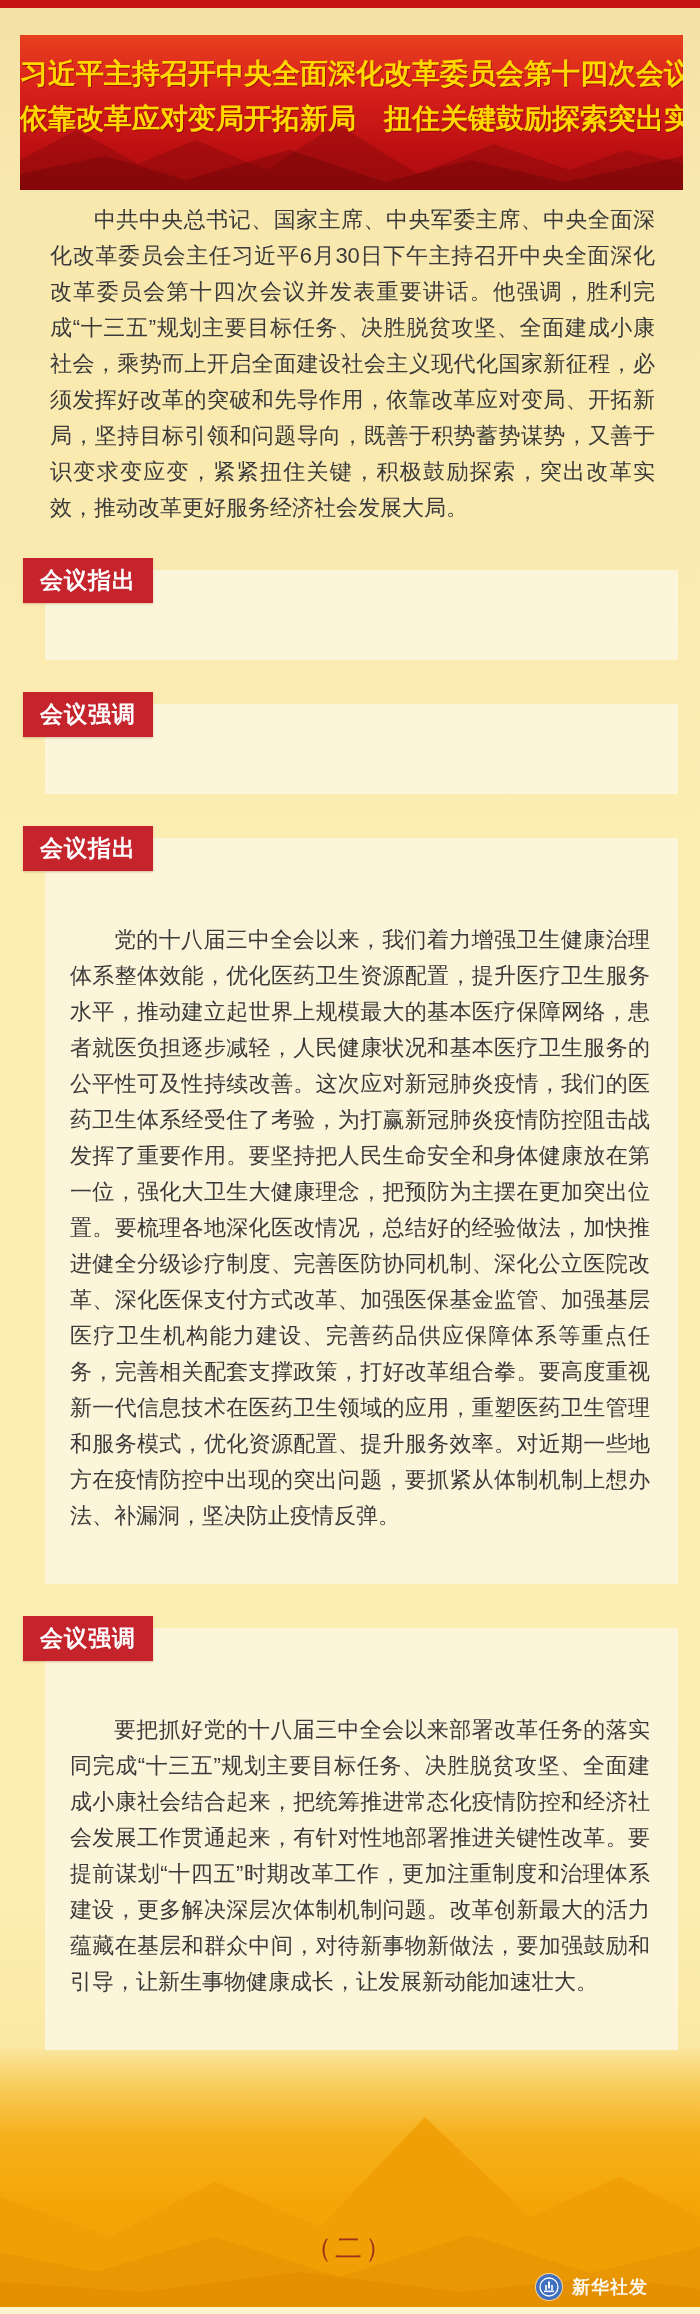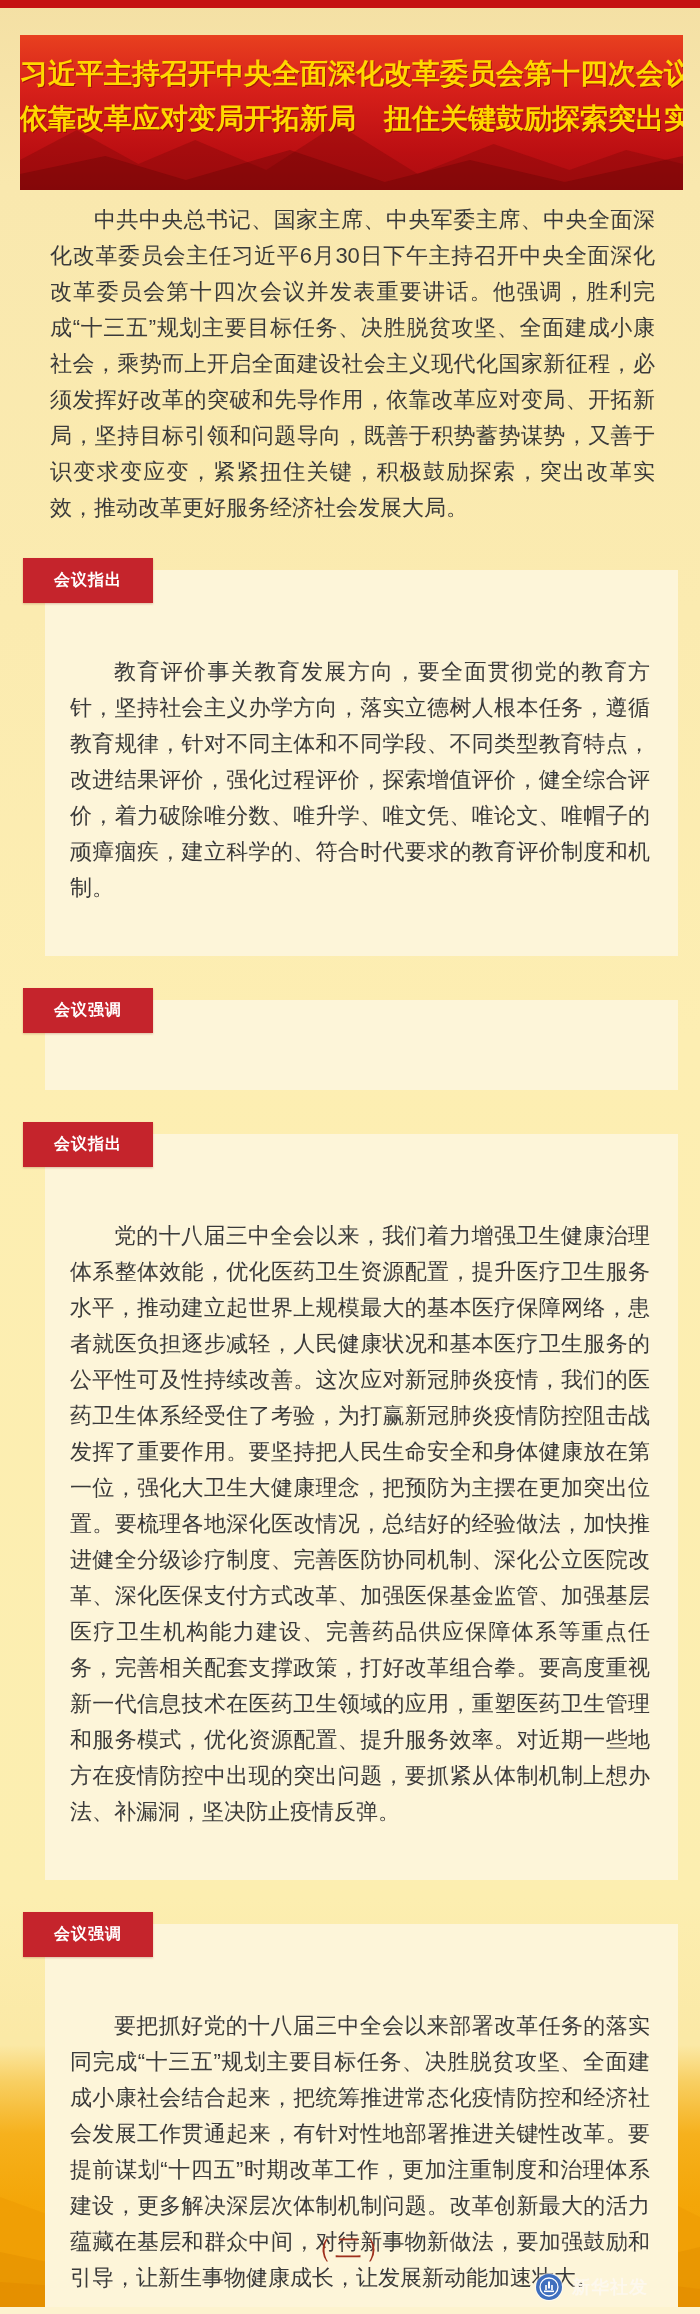--- a/index.html
+++ b/index.html
@@ -65,21 +65,21 @@
     line-height:36px;
     text-align:justify;
     text-indent:2em;
   }
   .badge{
     position:absolute;
     top:-12px;left:-22px;
     width:130px;height:45px;
     background:#c5242c;
     color:#ffffff;
-    font-size:16px;
+    font-size:23px;
     font-weight:bold;
     display:flex;align-items:center;justify-content:center;
     letter-spacing:1px;
     box-shadow:0 1px 2px rgba(120,20,10,.25);
   }
   
   .footer-zone{
     position:absolute;left:0;bottom:7px;width:700px;height:262px;
     background:linear-gradient(180deg,#fbe9a6 0%,#f8cf62 14%,#f6b11d 34%,#f4a608 60%,#f1a004 100%);
     z-index:0;
@@ -143,21 +143,20 @@
       <div class="banner-titles">
         <div>习近平主持召开中央全面深化改革委员会第十四次会议强调</div>
         <div>依靠改革应对变局开拓新局　扭住关键鼓励探索突出实效</div>
       </div>
     </div>
 
     <p class="intro">中共中央总书记、国家主席、中央军委主席、中央全面深化改革委员会主任习近平6月30日下午主持召开中央全面深化改革委员会第十四次会议并发表重要讲话。他强调，胜利完成“十三五”规划主要目标任务、决胜脱贫攻坚、全面建成小康社会，乘势而上开启全面建设社会主义现代化国家新征程，必须发挥好改革的突破和先导作用，依靠改革应对变局、开拓新局，坚持目标引领和问题导向，既善于积势蓄势谋势，又善于识变求变应变，紧紧扭住关键，积极鼓励探索，突出改革实效，推动改革更好服务经济社会发展大局。</p>
 
     <div class="section">
       <div class="badge">会议指出</div>
-      <p class="section-text">教育评价事关教育发展方向，要全面贯彻党的教育方针，坚持社会主义办学方向，落实立德树人根本任务，遵循教育规律，针对不同主体和不同学段、不同类型教育特点，改进结果评价，强化过程评价，探索增值评价，健全综合评价，着力破除唯分数、唯升学、唯文凭、唯论文、唯帽子的顽瘴痼疾，建立科学的、符合时代要求的教育评价制度和机制。</p>
     </div>
 
     <div class="section">
       <div class="badge">会议强调</div>
     </div>
 
     <div class="section">
       <div class="badge">会议指出</div>
       <p class="section-text">党的十八届三中全会以来，我们着力增强卫生健康治理体系整体效能，优化医药卫生资源配置，提升医疗卫生服务水平，推动建立起世界上规模最大的基本医疗保障网络，患者就医负担逐步减轻，人民健康状况和基本医疗卫生服务的公平性可及性持续改善。这次应对新冠肺炎疫情，我们的医药卫生体系经受住了考验，为打赢新冠肺炎疫情防控阻击战发挥了重要作用。要坚持把人民生命安全和身体健康放在第一位，强化大卫生大健康理念，把预防为主摆在更加突出位置。要梳理各地深化医改情况，总结好的经验做法，加快推进健全分级诊疗制度、完善医防协同机制、深化公立医院改革、深化医保支付方式改革、加强医保基金监管、加强基层医疗卫生机构能力建设、完善药品供应保障体系等重点任务，完善相关配套支撑政策，打好改革组合拳。要高度重视新一代信息技术在医药卫生领域的应用，重塑医药卫生管理和服务模式，优化资源配置、提升服务效率。对近期一些地方在疫情防控中出现的突出问题，要抓紧从体制机制上想办法、补漏洞，坚决防止疫情反弹。</p>
     </div>

